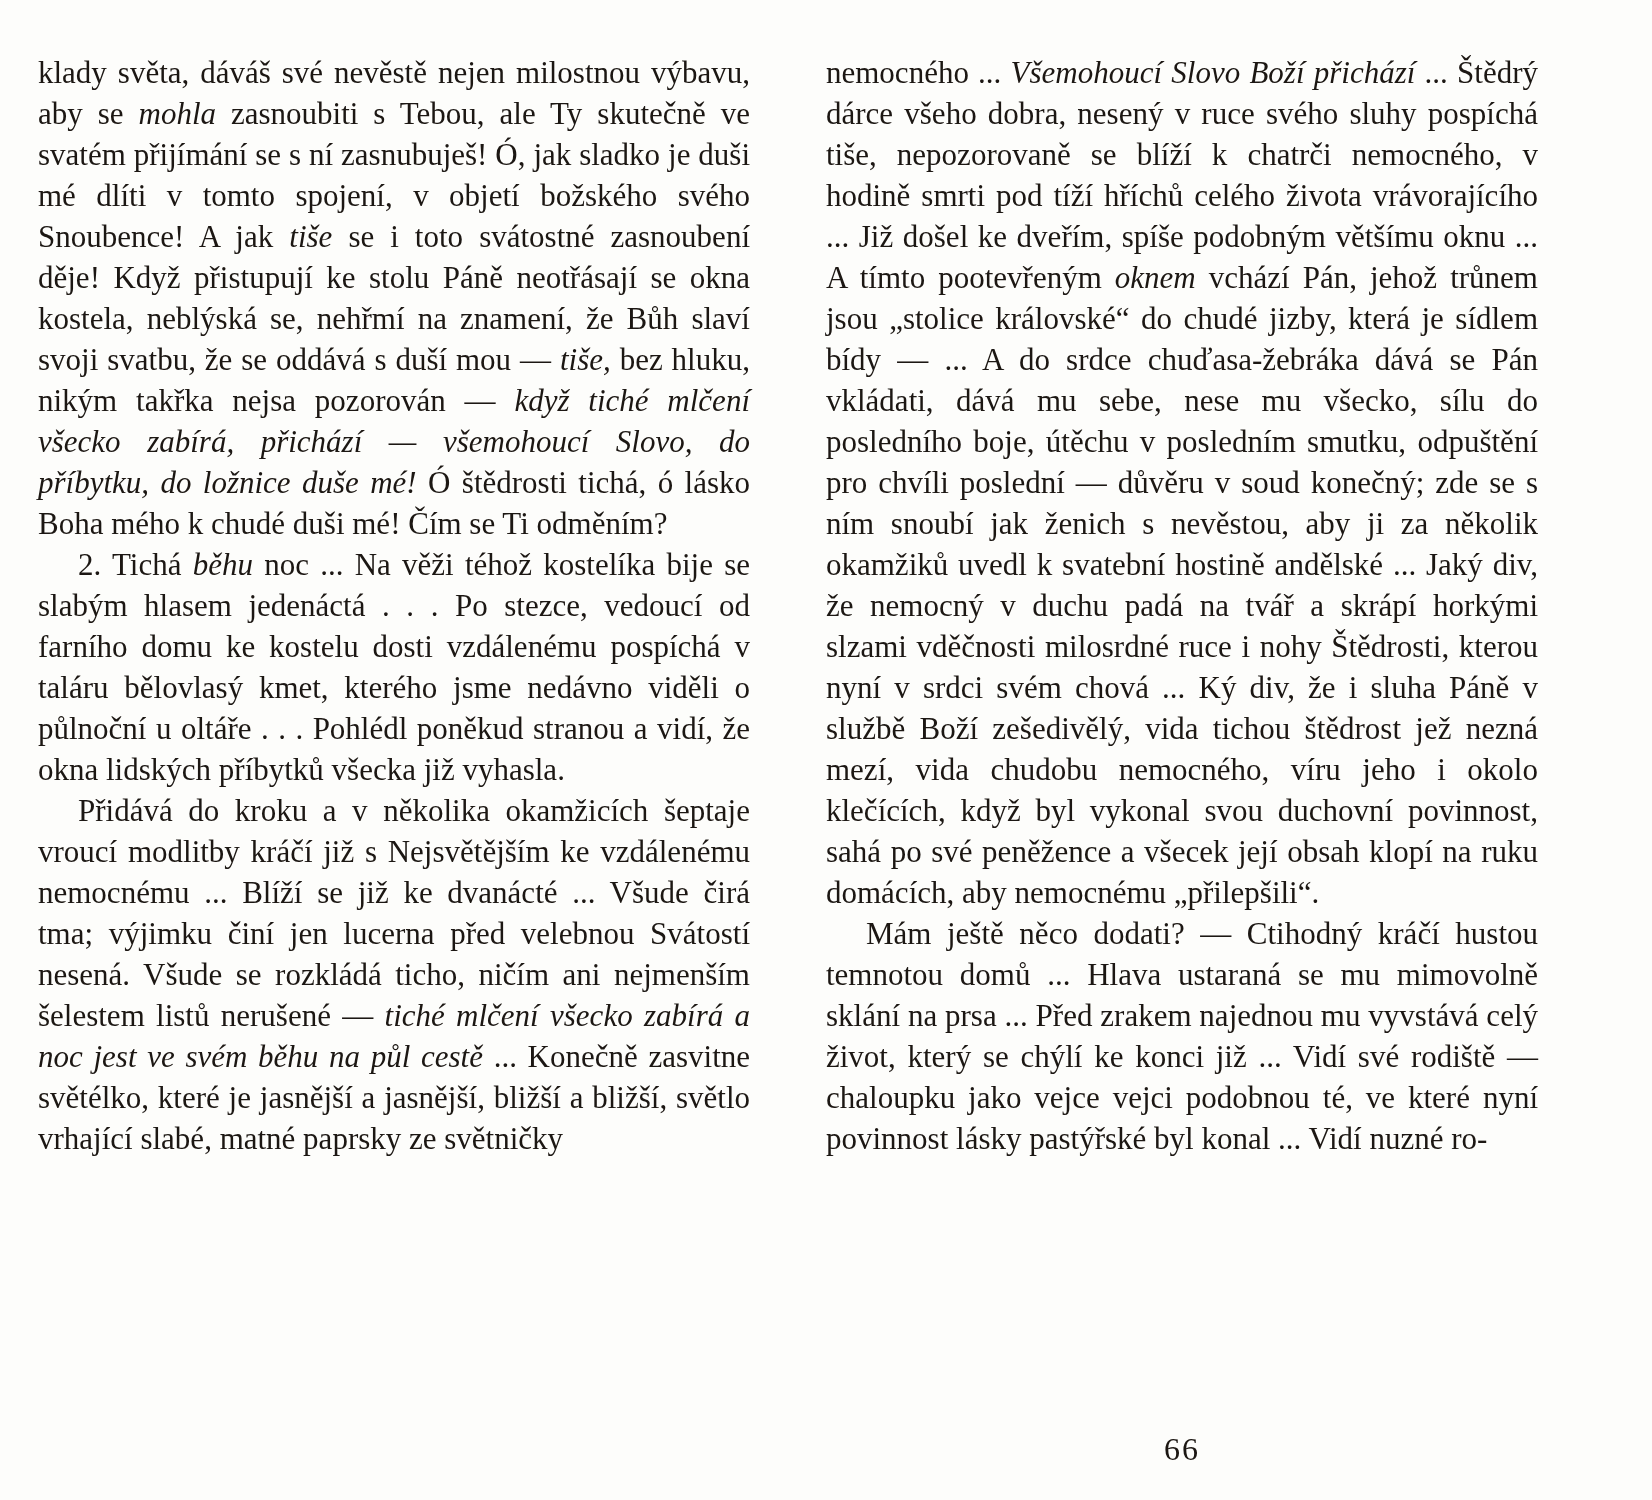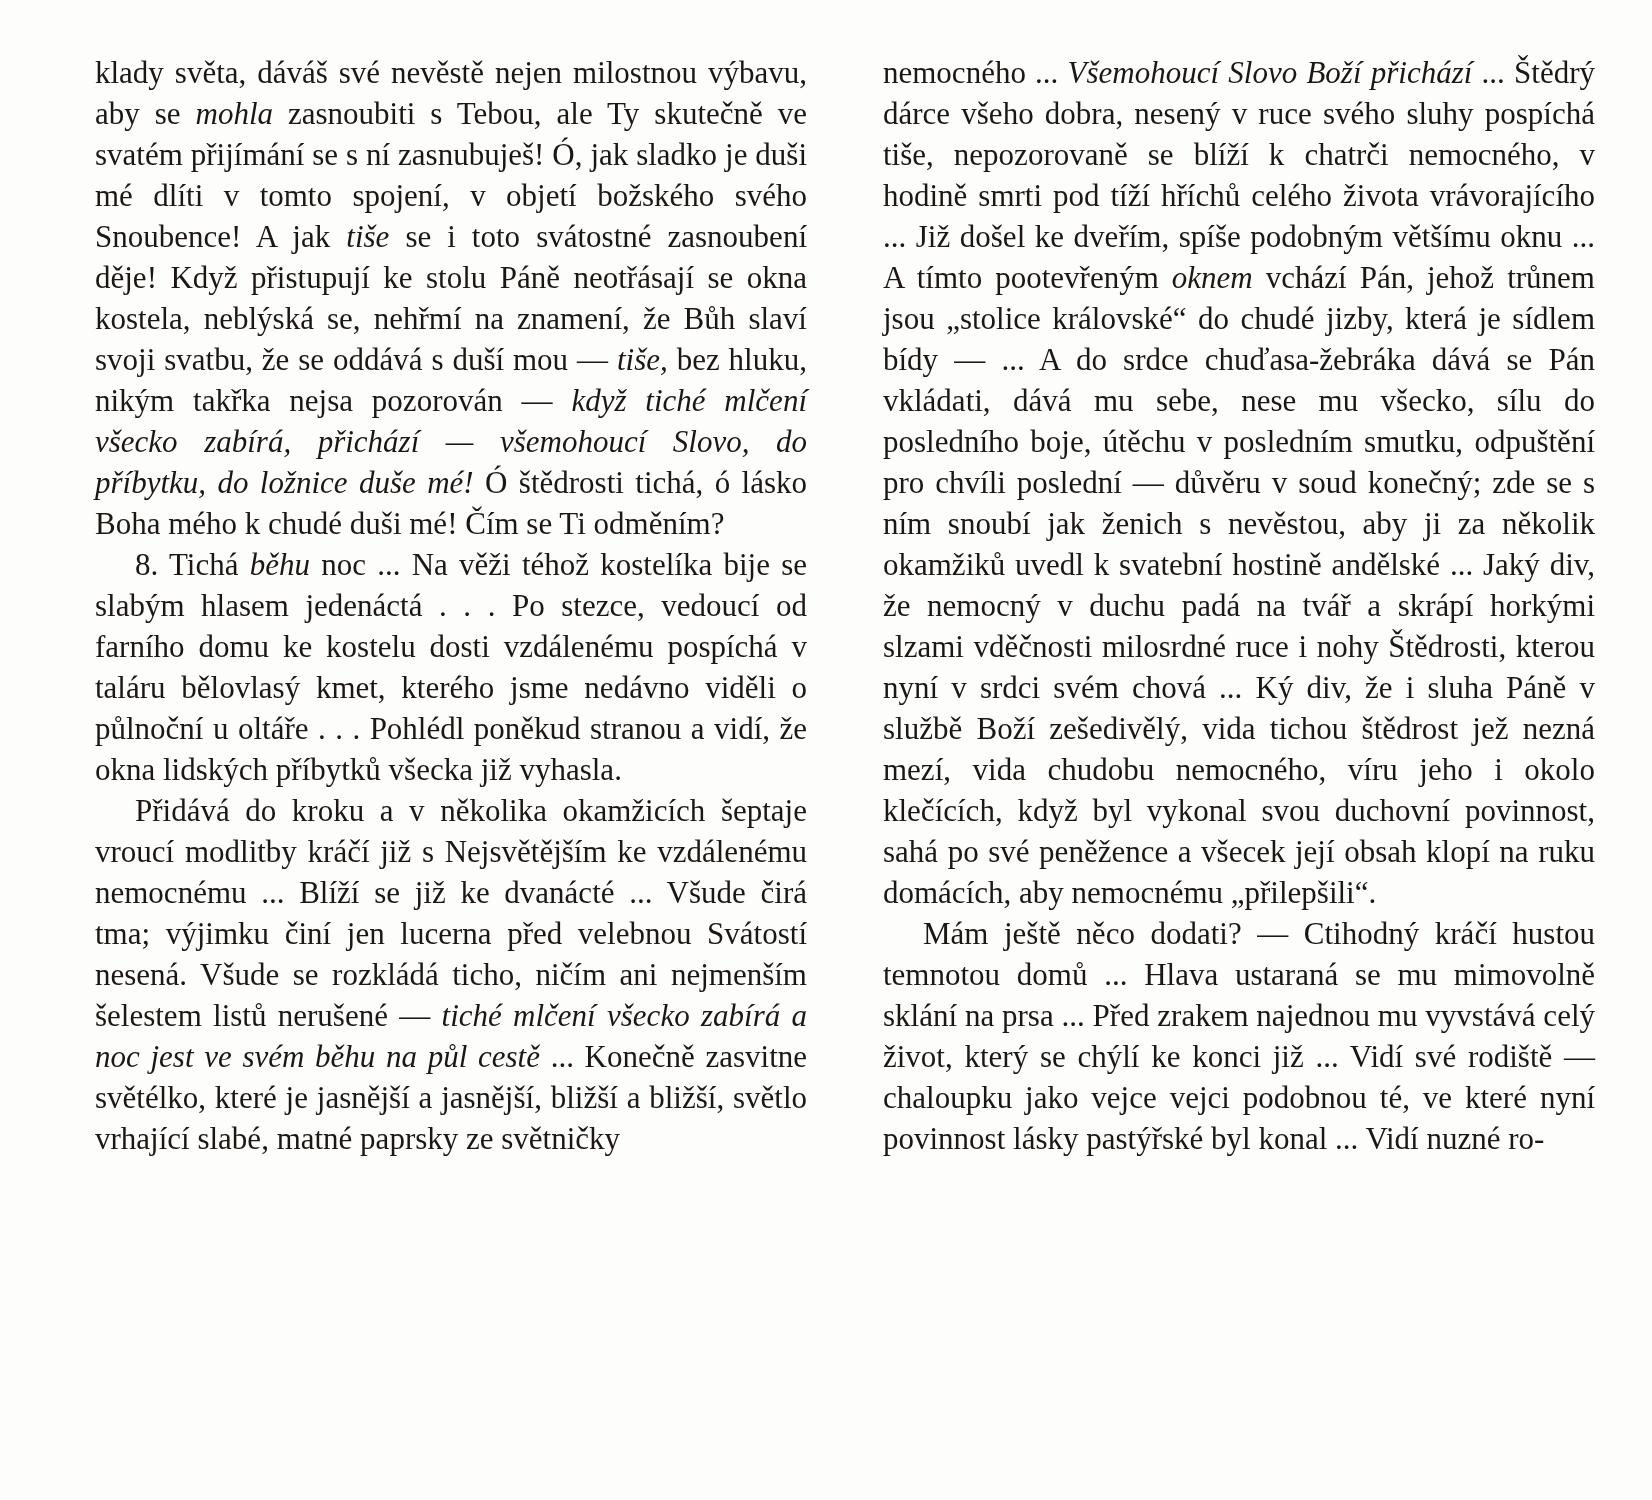--- a/index.html
+++ b/index.html
@@ -3,21 +3,21 @@
 <meta charset="utf-8">
 <style>
   * { margin:0; padding:0; box-sizing:border-box; }
   html, body { width:1652px; height:1500px; }
   body {
     background:#fdfdfb;
     color:#1c1713;
     font-family:"Liberation Serif","DejaVu Serif",serif;
     overflow:hidden;
   }
-  .spread { display:flex; padding:52px 0 0 38px;justify-content:center; }
+  .spread { display:flex; padding:52px 0 0 38px; }
   .page { position:relative; width:712px; height:1446px; }
   .page + .page { margin-left:76px; }
   .page-text {
     font-size:31px;
     line-height:41px;
     text-align:justify;
     text-justify:inter-word;
     hyphens:auto;
   }
   .para { margin:0; }
@@ -34,25 +34,26 @@
   .page-66 .page-number { bottom:30px; }
 </style>
 </head>
 <body>
 
 <div class="spread">
 
   <section class="page page-65">
     <div class="page-text">
         <p class="para"><span>klady světa, dáváš své nevěstě nejen milostnou výbavu, aby se </span><i>mohla</i><span> zasnoubiti s Tebou, ale Ty skutečně ve svatém přijímání se s ní zasnubuješ! Ó, jak sladko je duši mé dlíti v tomto spojení, v objetí božského svého Snoubence! A jak </span><i>tiše</i><span> se i toto svátostné zasnoubení děje! Když přistupují ke stolu Páně neotřásají se okna kostela, neblýská se, nehřmí na znamení, že Bůh slaví svoji svatbu, že se oddává s duší mou — </span><i>tiše,</i><span> bez hluku, nikým takřka nejsa pozorován — </span><i>když tiché mlčení všecko zabírá, přichází — všemohoucí Slovo, do příbytku, do ložnice duše mé!</i><span> Ó štědrosti tichá, ó lásko Boha mého k chudé duši mé! Čím se Ti odměním?</span></p>
-        <p class="para indent"><span>8. Tichá </span><i>běhu</i><span> noc ... Na věži téhož kostelíka bije se slabým hlasem jedenáctá . . . Po stezce, vedoucí od farního domu ke kostelu dosti vzdálenému pospíchá v taláru bělovlasý kmet, kterého jsme nedávno viděli o půlnoční u oltáře . . . Pohlédl poněkud stranou a vidí, že okna lidských příbytků všecka již vyhasla.</span></p>
+        <p class="para indent"><span>2. Tichá </span><i>běhu</i><span> noc ... Na věži téhož kostelíka bije se slabým hlasem jedenáctá . . . Po stezce, vedoucí od farního domu ke kostelu dosti vzdálenému pospíchá v taláru bělovlasý kmet, kterého jsme nedávno viděli o půlnoční u oltáře . . . Pohlédl poněkud stranou a vidí, že okna lidských příbytků všecka již vyhasla.</span></p>
         <p class="para indent"><span>Přidává do kroku a v několika okamžicích šeptaje vroucí modlitby kráčí již s Nejsvětějším ke vzdálenému nemocnému ... Blíží se již ke dvanácté ... Všude čirá tma; výjimku činí jen lucerna před velebnou Svátostí nesená. Všude se rozkládá ticho, ničím ani nejmenším šelestem listů nerušené — </span><i>tiché mlčení všecko zabírá a noc jest ve svém běhu na půl cestě</i><span> ... Konečně zasvitne světélko, které je jasnější a jasnější, bližší a bližší, světlo vrhající slabé, matné paprsky ze světničky</span></p>
       </div>
   </section>
 
   <section class="page page-66">
     <div class="page-text">
         <p class="para"><span>nemocného ... </span><i>Všemohoucí Slovo Boží přichází</i><span> ... Štědrý dárce všeho dobra, nesený v ruce svého sluhy pospíchá tiše, nepozorovaně se blíží k chatrči nemocného, v hodině smrti pod tíží hříchů celého života vrávorajícího ... Již došel ke dveřím, spíše podobným většímu oknu ... A tímto pootevřeným </span><i>oknem</i><span> vchází Pán, jehož trůnem jsou „stolice královské“ do chudé jizby, která je sídlem bídy — ... A do srdce chuďasa-žebráka dává se Pán vkládati, dává mu sebe, nese mu všecko, sílu do posledního boje, útěchu v posledním smutku, odpuštění pro chvíli poslední — důvěru v soud konečný; zde se s ním snoubí jak ženich s nevěstou, aby ji za několik okamžiků uvedl k svatební hostině andělské ... Jaký div, že nemocný v duchu padá na tvář a skrápí horkými slzami vděčnosti milosrdné ruce i nohy Štědrosti, kterou nyní v srdci svém chová ... Ký div, že i sluha Páně v službě Boží zešedivělý, vida tichou štědrost jež nezná mezí, vida chudobu nemocného, víru jeho i okolo klečících, když byl vykonal svou duchovní povinnost, sahá po své peněžence a všecek její obsah klopí na ruku domácích, aby nemocnému „přilepšili“.</span></p>
         <p class="para indent"><span>Mám ještě něco dodati? — Ctihodný kráčí hustou temnotou domů ... Hlava ustaraná se mu mimovolně sklání na prsa ... Před zrakem najednou mu vyvstává celý život, který se chýlí ke konci již ... Vidí své rodiště — chaloupku jako vejce vejci podobnou té, ve které nyní povinnost lásky pastýřské byl konal ... Vidí nuzné ro-</span></p>
       </div>
+    <div class="page-number">66</div>
   </section>
 
 </div>
 
 </body></html>

